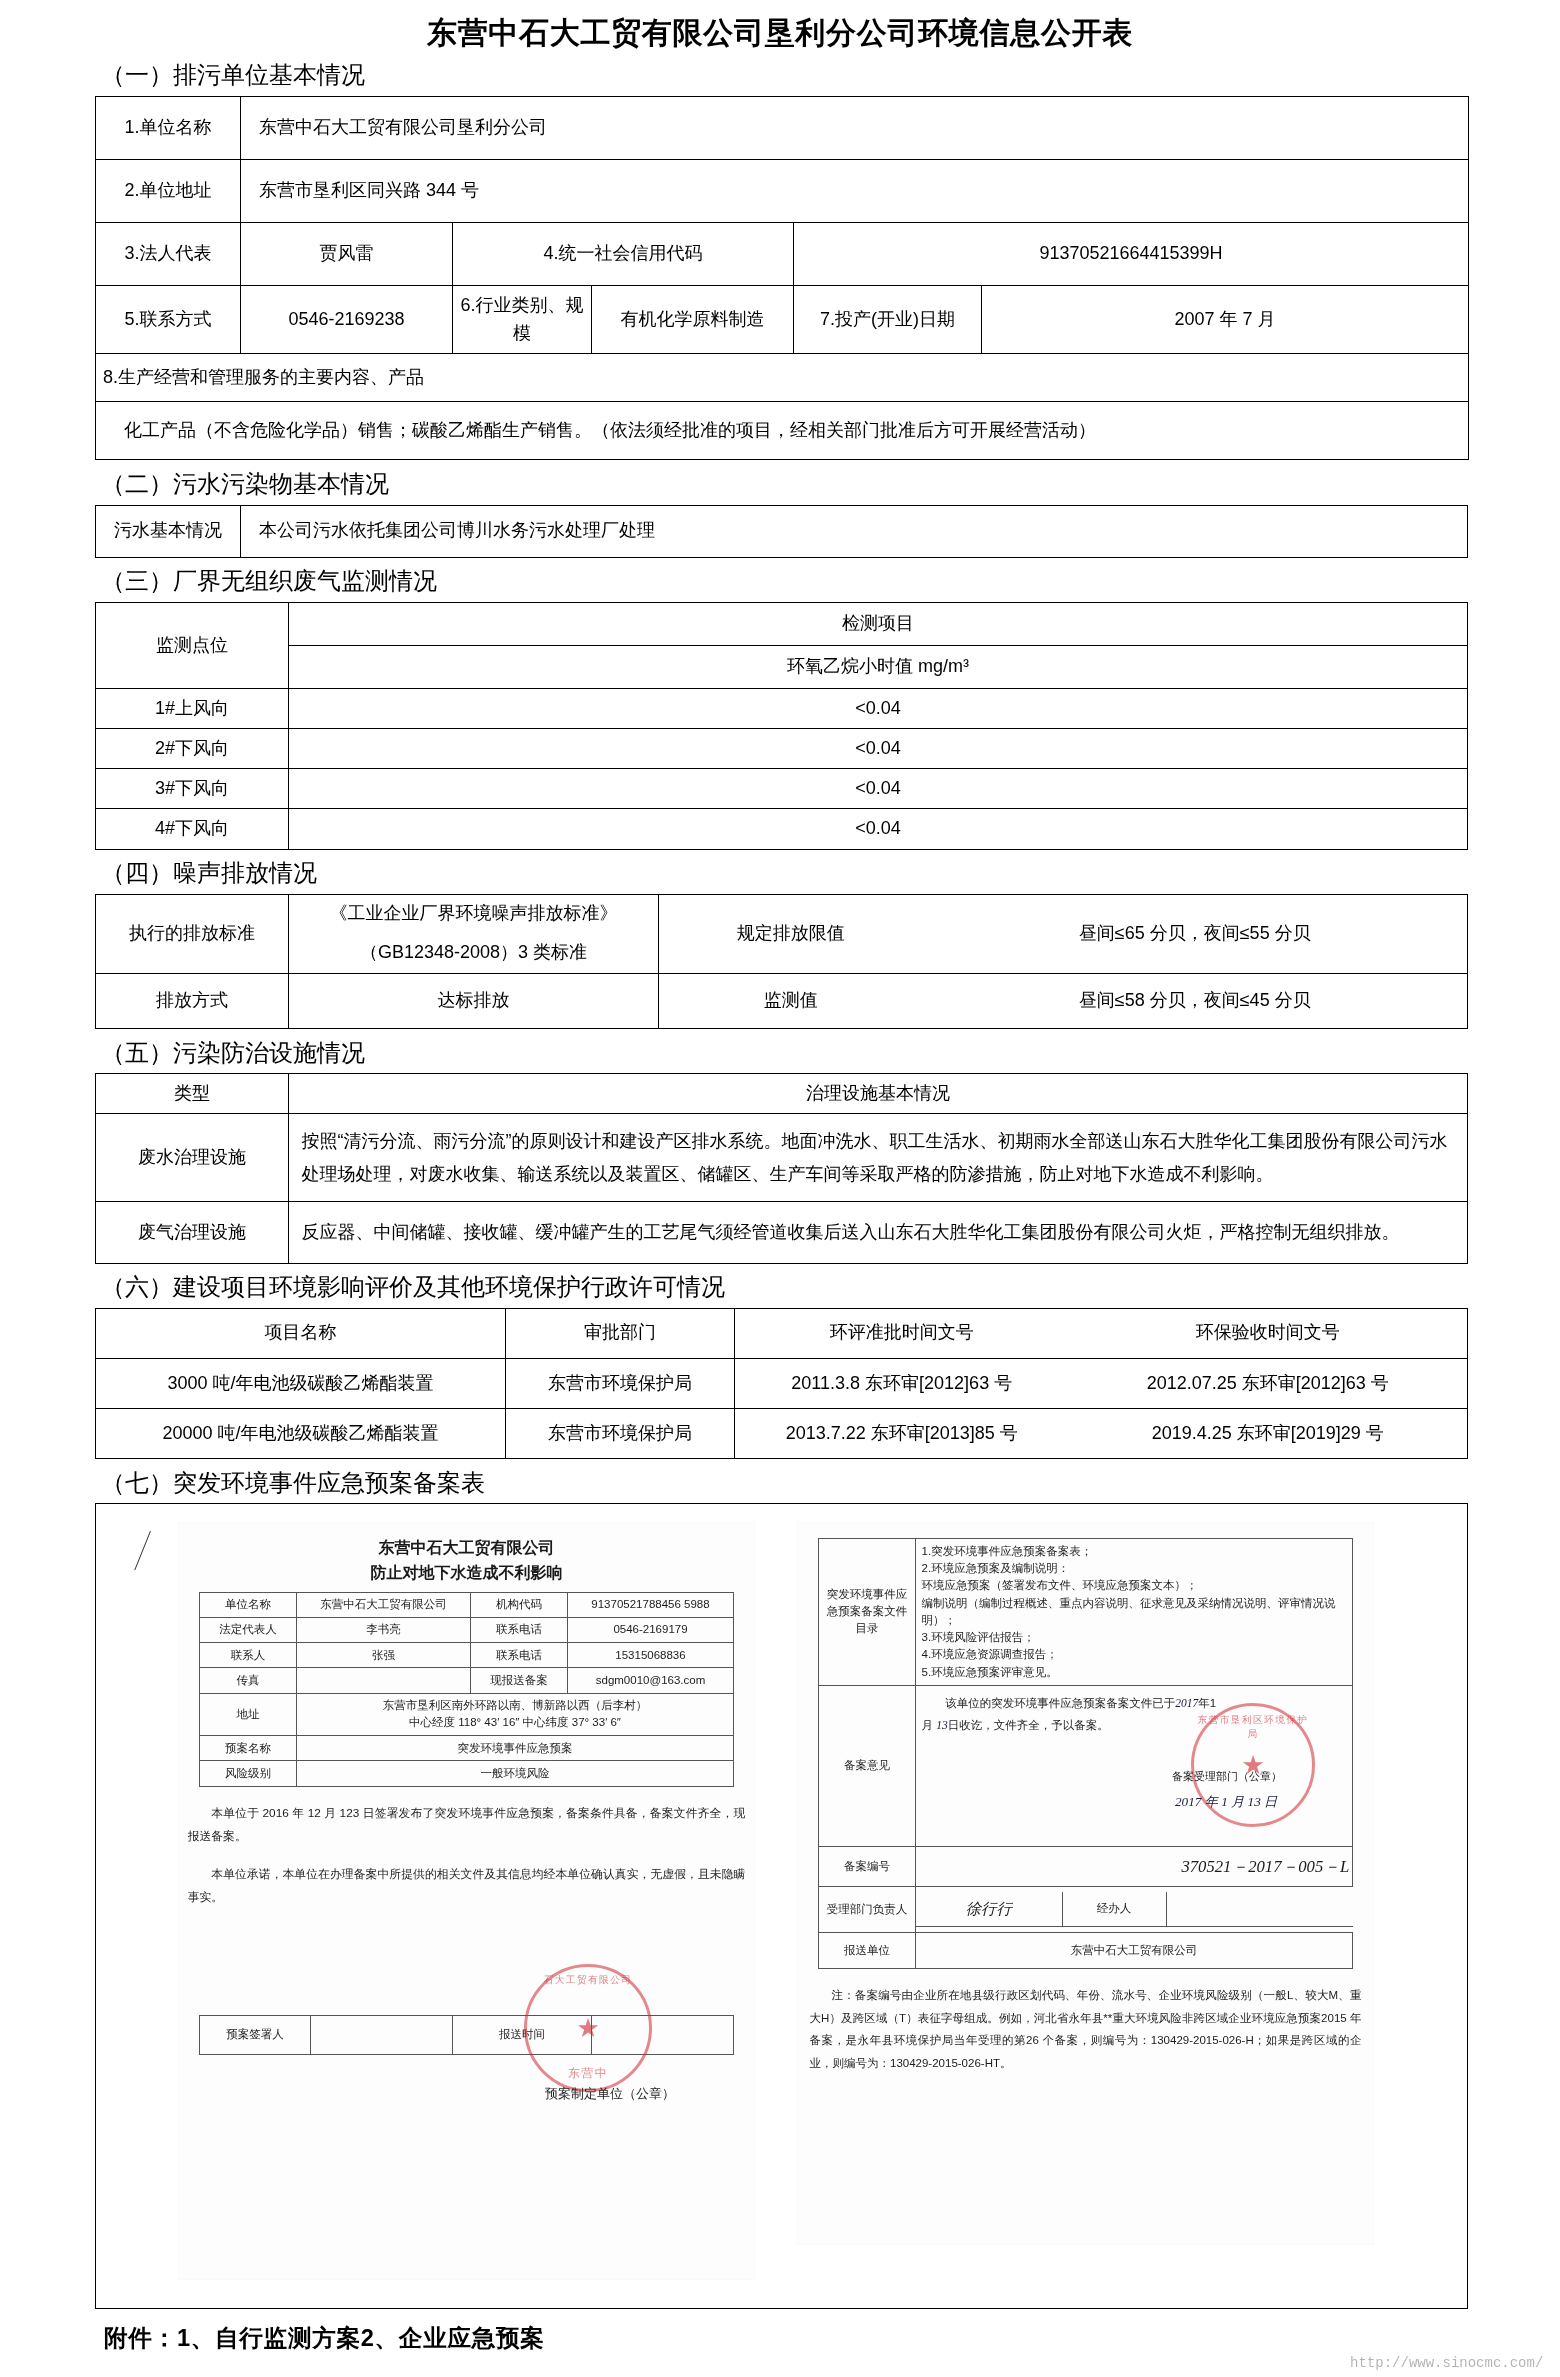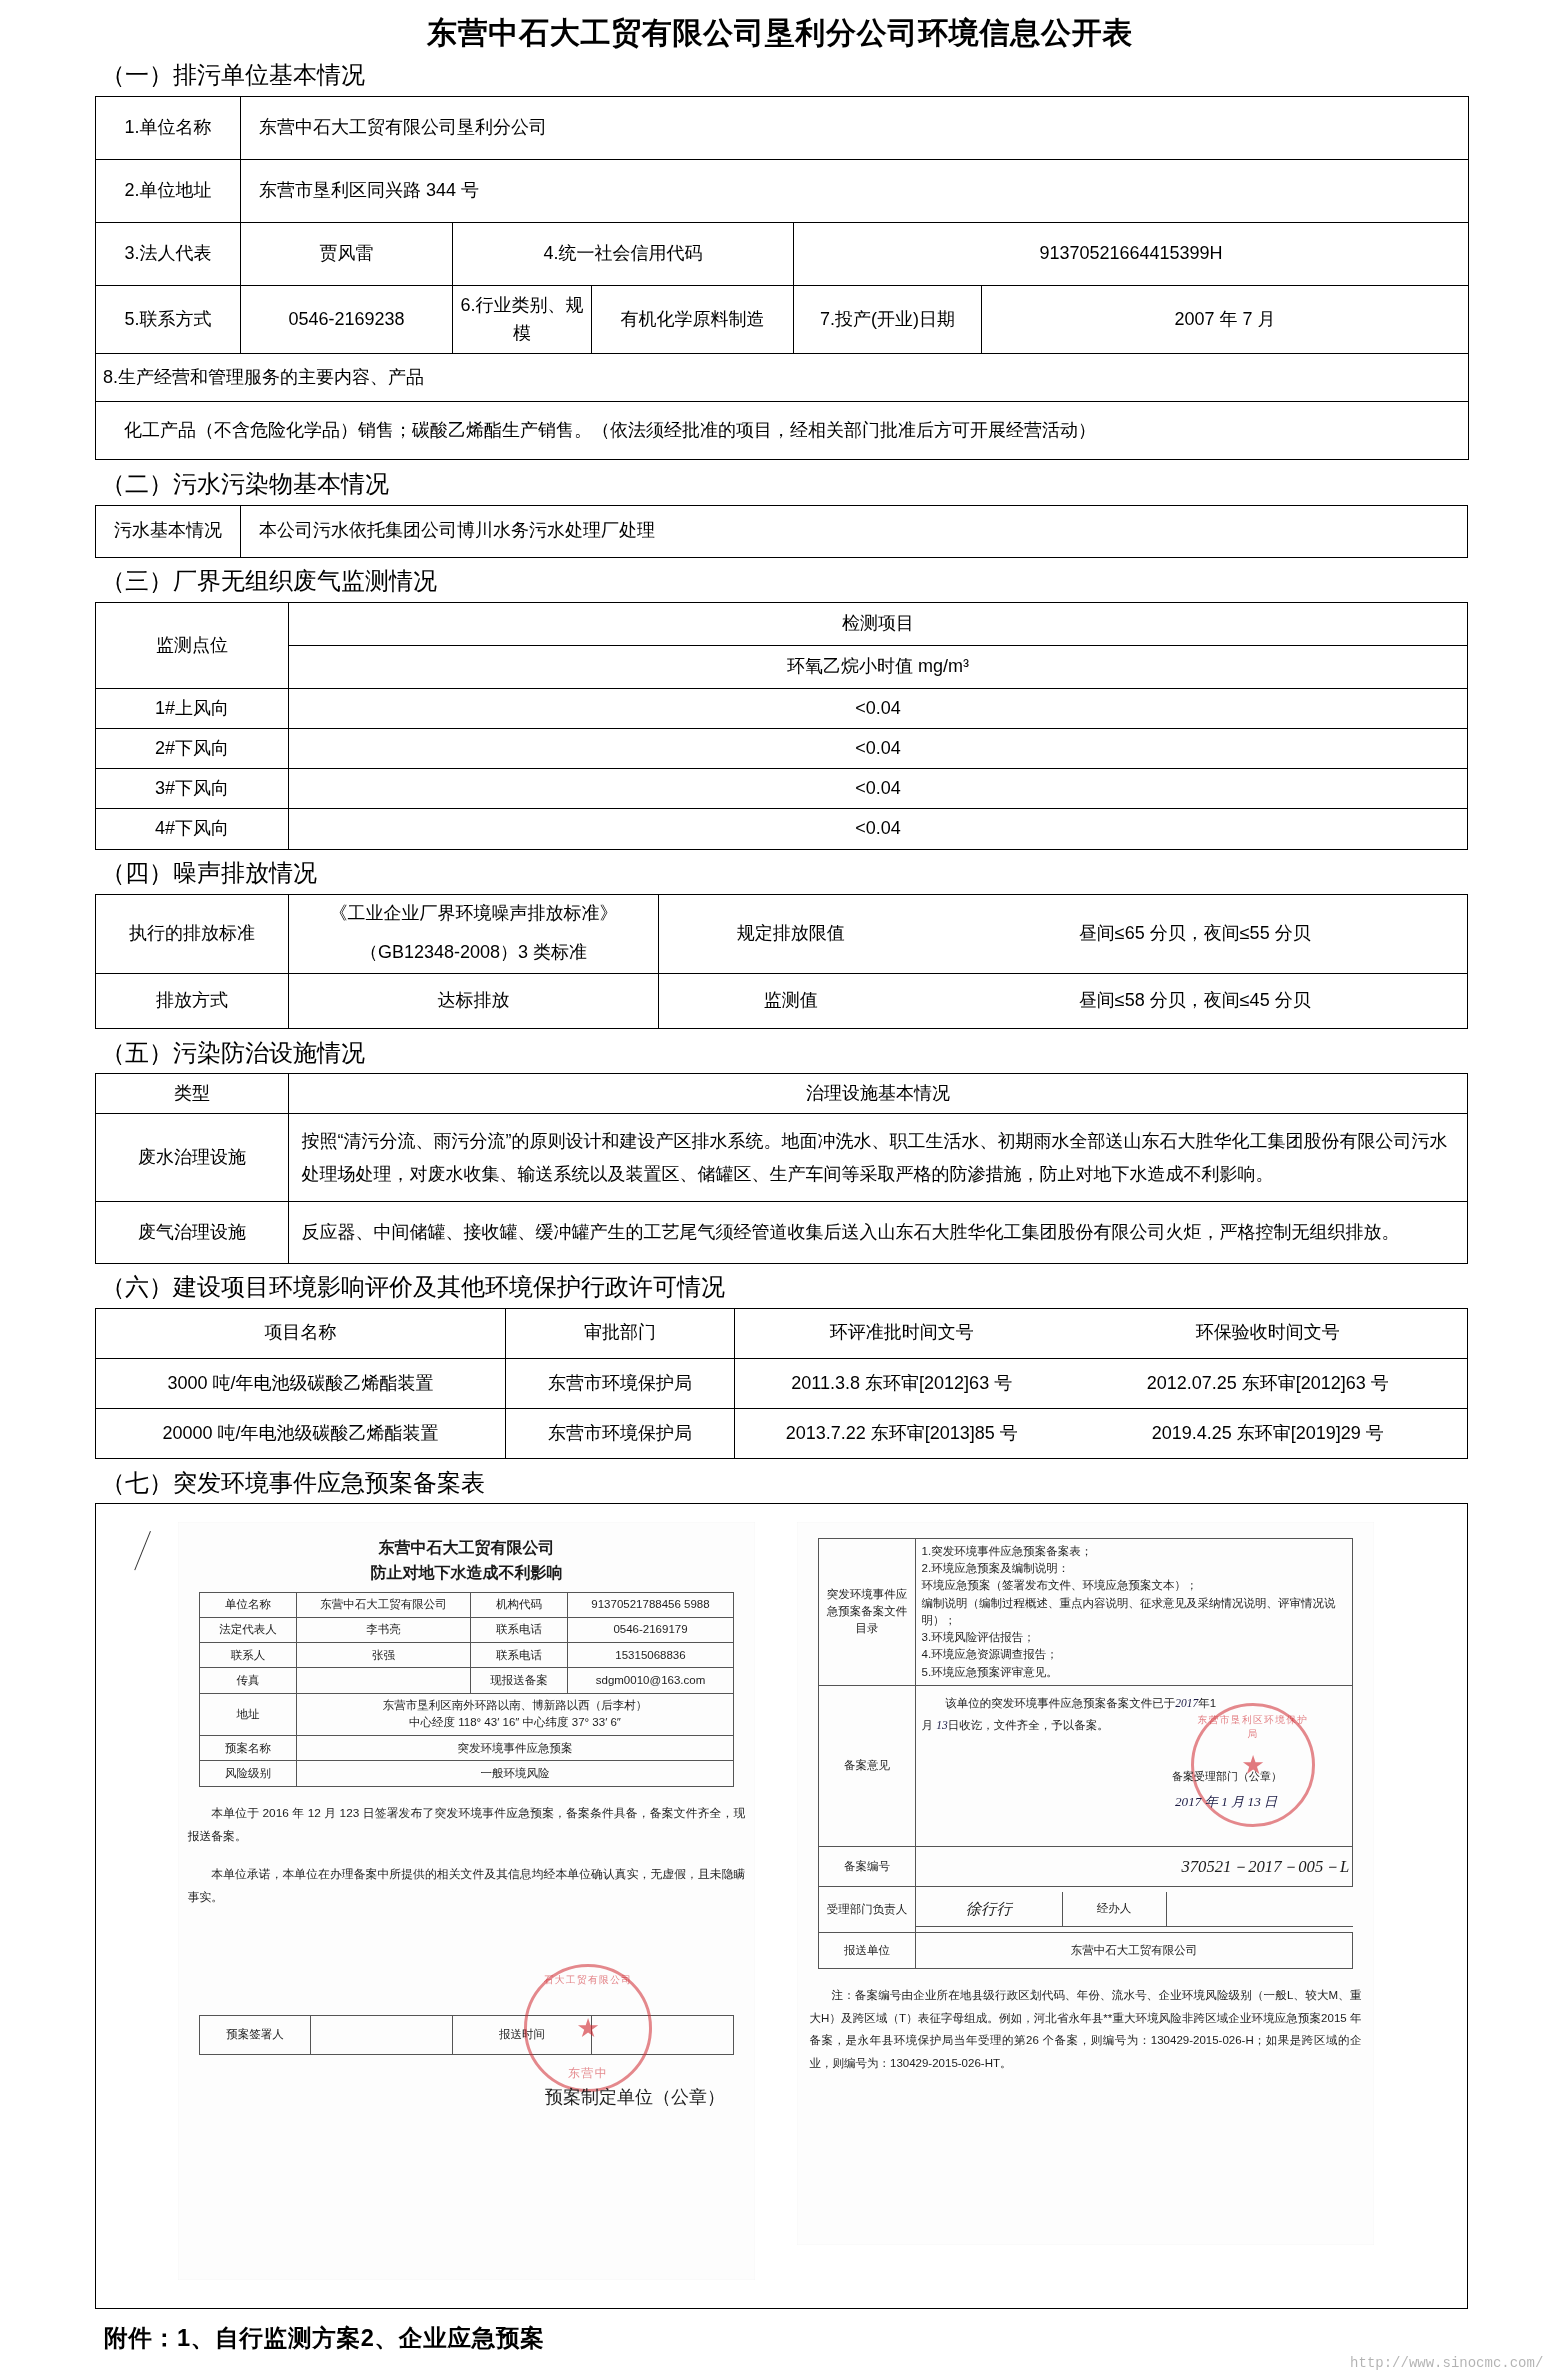--- a/index.html
+++ b/index.html
@@ -66,21 +66,21 @@
     border:0.7px solid #555;font-size:11.5px;color:#1c1c1c;
     padding:3.5px 2.8px;vertical-align:middle;line-height:1.5;
   }
   table.sc td.lbl{text-align:center;}
   table.sc td.val{text-align:center;}
   .scan-para{
     font-size:11.8px;color:#1c1c1c;line-height:1.95;margin:15.3px 9.7px 0 9.7px;
     text-align:justify;text-indent:23.6px;
   }
   .seal-line{
-    position:absolute;font-size:18px;color:#1c1c1c;font-family:Liberation Mono, monospace;
+    position:absolute;font-size:13px;color:#1c1c1c;font-family:Liberation Mono, monospace;
   }
   
   .seal{
     position:absolute;border:3.5px solid rgba(208,40,48,.55);
     border-radius:50%;pointer-events:none;
   }
   .seal .star{
     position:absolute;left:50%;top:50%;transform:translate(-50%,-50%);
     color:rgba(208,40,48,.62);font-size:26.4px;line-height:1;
   }

